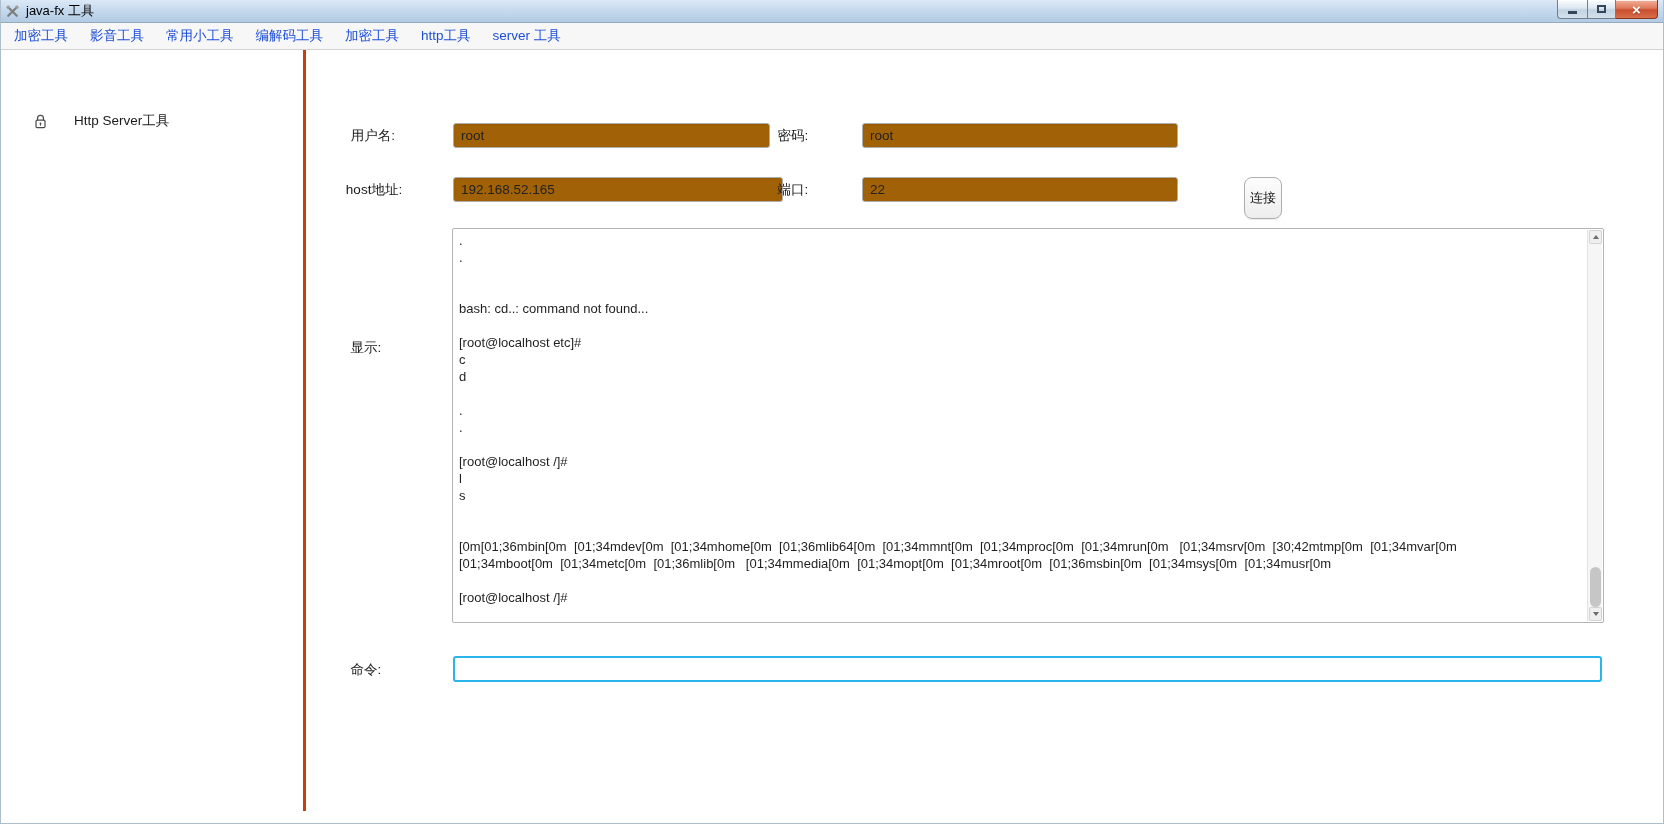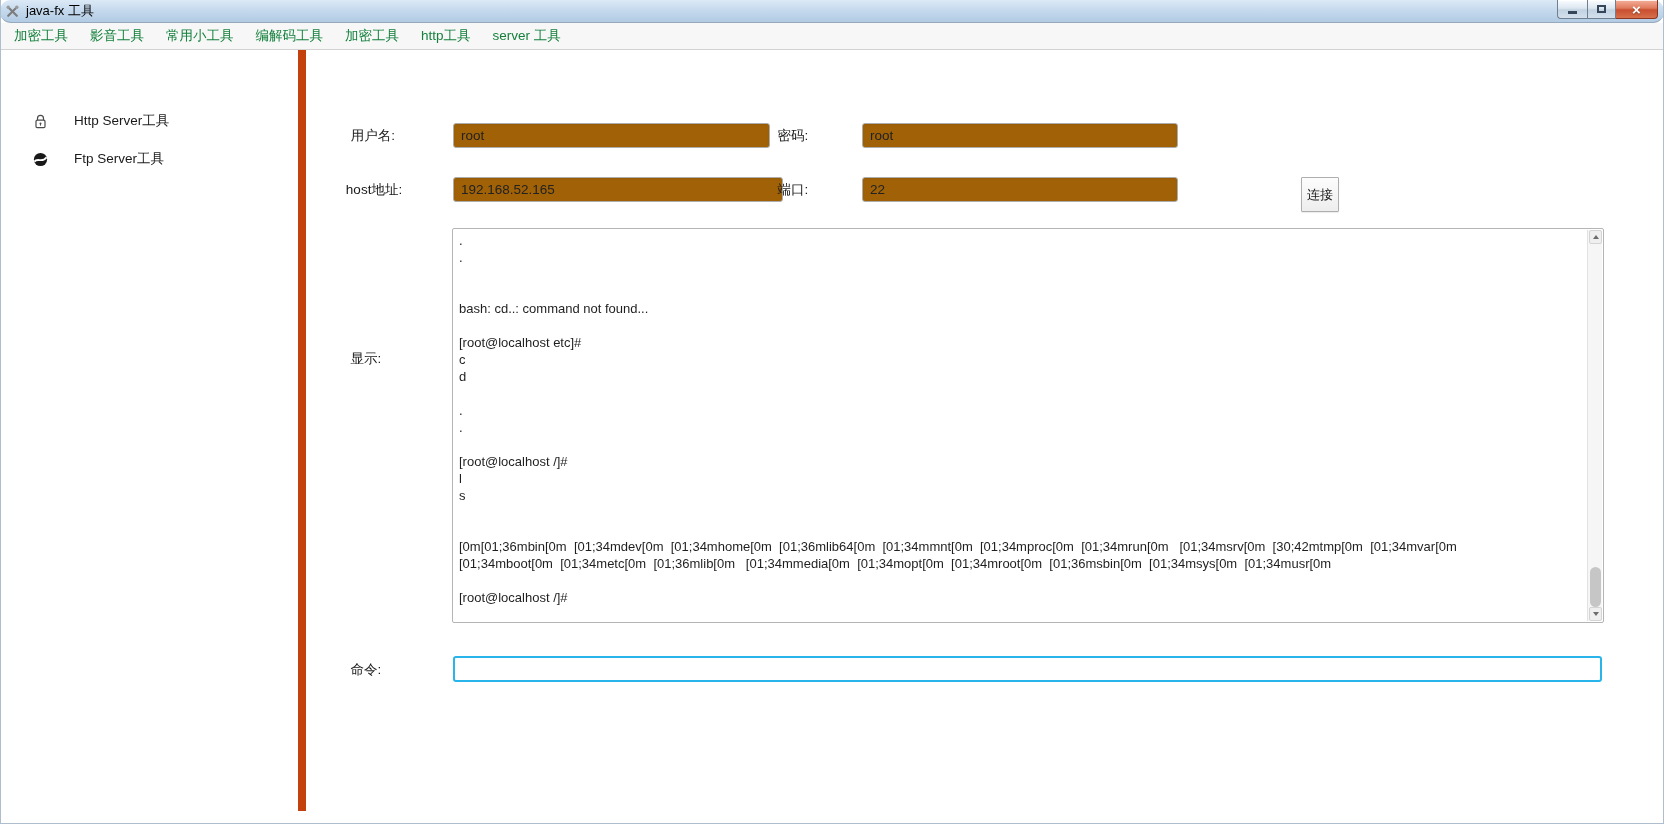--- a/index.html
+++ b/index.html
@@ -7,21 +7,21 @@
   body {
     position:relative; overflow:hidden; background:#ffffff;
     font-family:"Liberation Sans","DejaVu Sans",sans-serif; color:#1a1a1a;
   }
 
   
   .titlebar {
     position:absolute; left:0; top:0; width:1664px; height:23px;
     background:linear-gradient(180deg,#dce9f6 0%,#c6daee 45%,#b2cbe3 100%);
     border-bottom:1px solid #96a9bd;
-    display:flex; align-items:center;border-radius:11px;
+    display:flex; align-items:center;
   }
   .app-icon { margin:0 6px 0 5px; width:15px; height:15px; display:inline-block; }
   .win-title { font-size:13px; color:#000; }
   .win-controls { position:absolute; top:0; right:6px; display:flex; }
   .win-btn {
     height:19px; border:1px solid #6e7f90; border-top:none;
     background:linear-gradient(180deg,#fbfdff 0%,#dde7f1 45%,#c2d2e1 55%,#d4e0ec 100%);
     display:flex; align-items:center; justify-content:center; cursor:default;
     box-shadow: inset 0 1px 0 rgba(255,255,255,.8);
   }
@@ -36,48 +36,48 @@
   .glyph-max { width:9px; height:8px; border:2px solid #35465a; background:transparent; }
   .glyph-close { color:#fff; font-size:15px; font-weight:bold; line-height:17px; text-shadow:0 1px 1px rgba(0,0,0,.35); }
 
   
   .menubar {
     position:absolute; left:0; top:23px; width:1664px; height:27px;
     background:#f7f7f7; border-bottom:1px solid #d2d2d2;
     display:flex; align-items:stretch; padding-left:3px;
   }
   .menu-item {
-    font-size:13.5px; line-height:26px; padding:0 11px; color:#15803d; cursor:default;
+    font-size:13.5px; line-height:26px; padding:0 11px; color:#1d4ed8; cursor:default;
   }
 
   
   .sidebar {
     position:absolute; left:0; top:50px; width:306px; bottom:13px;
-    background:#ffffff; border-right:8px solid #c2410c;
+    background:#ffffff; border-right:3px solid #c2410c;
   }
   .side-item {
     position:absolute; left:0; width:100%; height:30px;
     display:flex; align-items:center; padding-left:33px; cursor:default;
   }
   .side-item .s-icon { width:15px; height:15px; flex:0 0 15px; }
   .side-item .s-label { margin-left:26px; font-size:13.5px; }
 
   
   .f-label {
     position:absolute; font-size:13.5px; color:#1a1a1a; text-align:center; line-height:25px;
   }
   .f-input {
     position:absolute; height:25px; border:1px solid #adadad; border-radius:3px;
     background:#a16207; padding:0 7px; font-size:13.5px; color:#222;
     font-family:"Liberation Sans","DejaVu Sans",sans-serif;
     box-shadow: inset 0 1px 2px rgba(0,0,0,.08); outline:none;
   }
   .connect-btn {
-    position:absolute; left:1301px; top:177px; width:38px; height:35px;
-    border:1px solid #aeaeae; border-radius:1px;
+    position:absolute; left:1244px; top:177px; width:38px; height:42px;
+    border:1px solid #aeaeae; border-radius:8px;
     background:linear-gradient(180deg,#fdfdfd 0%,#ededed 100%);
     font-size:13px; color:#1a1a1a; cursor:default;
     font-family:"Liberation Sans","DejaVu Sans",sans-serif;
     box-shadow: 0 1px 1px rgba(0,0,0,.08);
   }
 
   
   .display-box {
     position:absolute; left:452px; top:228px; width:1152px; height:395px;
     border:1px solid #b5b5b5; border-radius:2px; background:#fff;
@@ -165,46 +165,37 @@
     <span class="s-icon">
       <svg width="15" height="15" viewBox="0 0 14 15">
         <path d="M4 6.2 V4.4 a3 3 0 0 1 6 0 V6.2" fill="none" stroke="#4a4a4a" stroke-width="1.2"></path>
         <rect x="2.5" y="6.2" width="9" height="7.4" rx="1.2" fill="none" stroke="#4a4a4a" stroke-width="1.2"></rect>
         <circle cx="7" cy="9.4" r="1" fill="#4a4a4a"></circle>
         <rect x="6.6" y="9.8" width="0.9" height="1.9" fill="#4a4a4a"></rect>
       </svg>
     </span>
     <span class="s-label">Http Server工具</span>
   </div>
-  <div class="side-item" style="top:94px;">
-    <span class="s-icon">
-      <svg width="15" height="15" viewBox="0 0 15 15">
-        <circle cx="7.5" cy="7.5" r="6.6" fill="#191919"></circle>
-        <path d="M1.4 9.6 C 4.6 5.2, 9.2 11.6, 13.6 5.2" stroke="#ffffff" stroke-width="1.9" fill="none"></path>
-      </svg>
-    </span>
-    <span class="s-label">Ftp Server工具</span>
-  </div>
 </div>
 
 <div class="f-label" style="left:313px; top:123px; width:120px;">用户名:</div>
 <input class="f-input" style="left: 453px; top: 123px; width: 317px;" type="text" value="root">
 
 <div class="f-label" style="left:743px; top:123px; width:100px;">密码:</div>
 <input class="f-input" style="left: 862px; top: 123px; width: 316px;" type="text" value="root">
 
 <div class="f-label" style="left:313px; top:177px; width:122px;">host地址:</div>
 <input class="f-input" style="left: 453px; top: 177px; width: 330px;" type="text" value="192.168.52.165">
 
 <div class="f-label" style="left:743px; top:177px; width:100px;">端口:</div>
 <input class="f-input" style="left: 862px; top: 177px; width: 316px;" type="text" value="22">
 
 <button class="connect-btn">连接</button>
 
-<div class="f-label" style="left:313px; top:350px; width:106px; line-height:17px;">显示:</div>
+<div class="f-label" style="left:313px; top:339px; width:106px; line-height:17px;">显示:</div>
 
 <div class="display-box">
   <div class="display-content">.
 .
 
 
 bash: cd..: command not found...
 
 [root@localhost etc]#
 c

